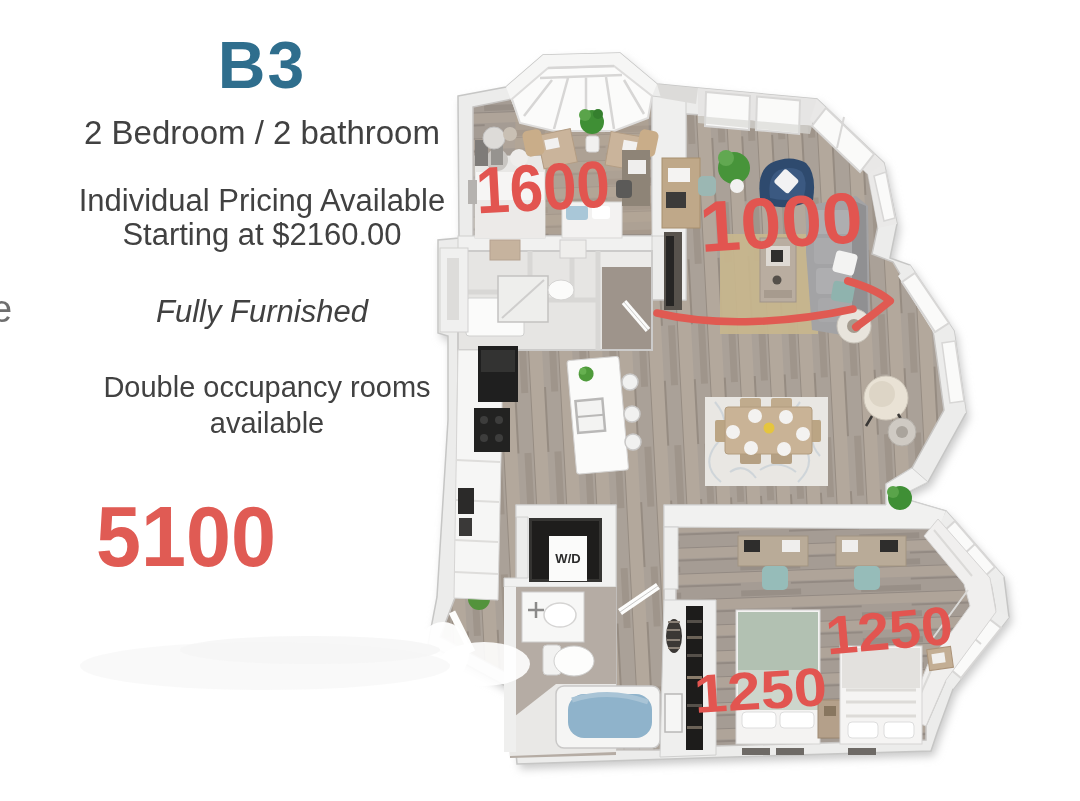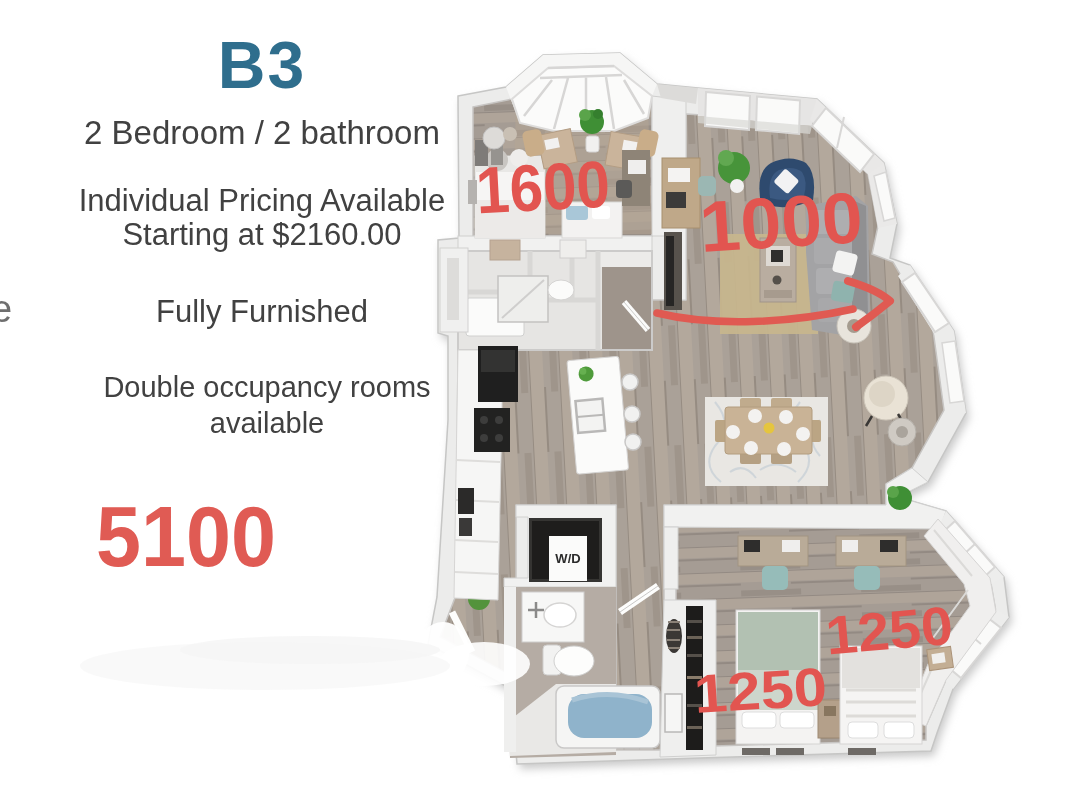--- a/index.html
+++ b/index.html
@@ -10,21 +10,21 @@
 </head>
 <body>
 <div id="page">
 
   <div class="txt" style="left:0;width:524px;top:27px;font-size:66px;font-weight:bold;color:#2f6e8d;letter-spacing:2px;">B3</div>
 
   <div class="txt" style="left:0;width:524px;top:114px;font-size:33px;">2 Bedroom / 2 bathroom</div>
 
   <div class="txt" style="left:0;width:524px;top:184px;font-size:31px;line-height:34px;">Individual Pricing Available<br>Starting at $2160.00</div>
 
-  <div class="txt" style="left:0;width:524px;top:294px;font-size:31px;">Fully Furnished</div>
+  <div class="txt" style="left:0;width:524px;top:294px;font-size:31px;font-style:italic;">Fully Furnished</div>
 
   <div class="txt" style="left:5px;width:524px;top:369px;font-size:29px;line-height:36px;">Double occupancy rooms<br>available</div>
 
   <svg width="1080" height="801" viewBox="0 0 1080 801" style="position:absolute;left:0;top:0;">
   <defs>
     <pattern id="woodV" width="30" height="120" patternUnits="userSpaceOnUse" patternTransform="rotate(-3)">
       <rect width="30" height="120" fill="#aaa198"></rect>
       <rect x="0" width="13" height="120" fill="#b3a89c"></rect>
       <rect x="20" width="7" height="60" fill="#9f958b"></rect>
       <rect x="13" y="55" width="2" height="65" fill="#968c82"></rect>

